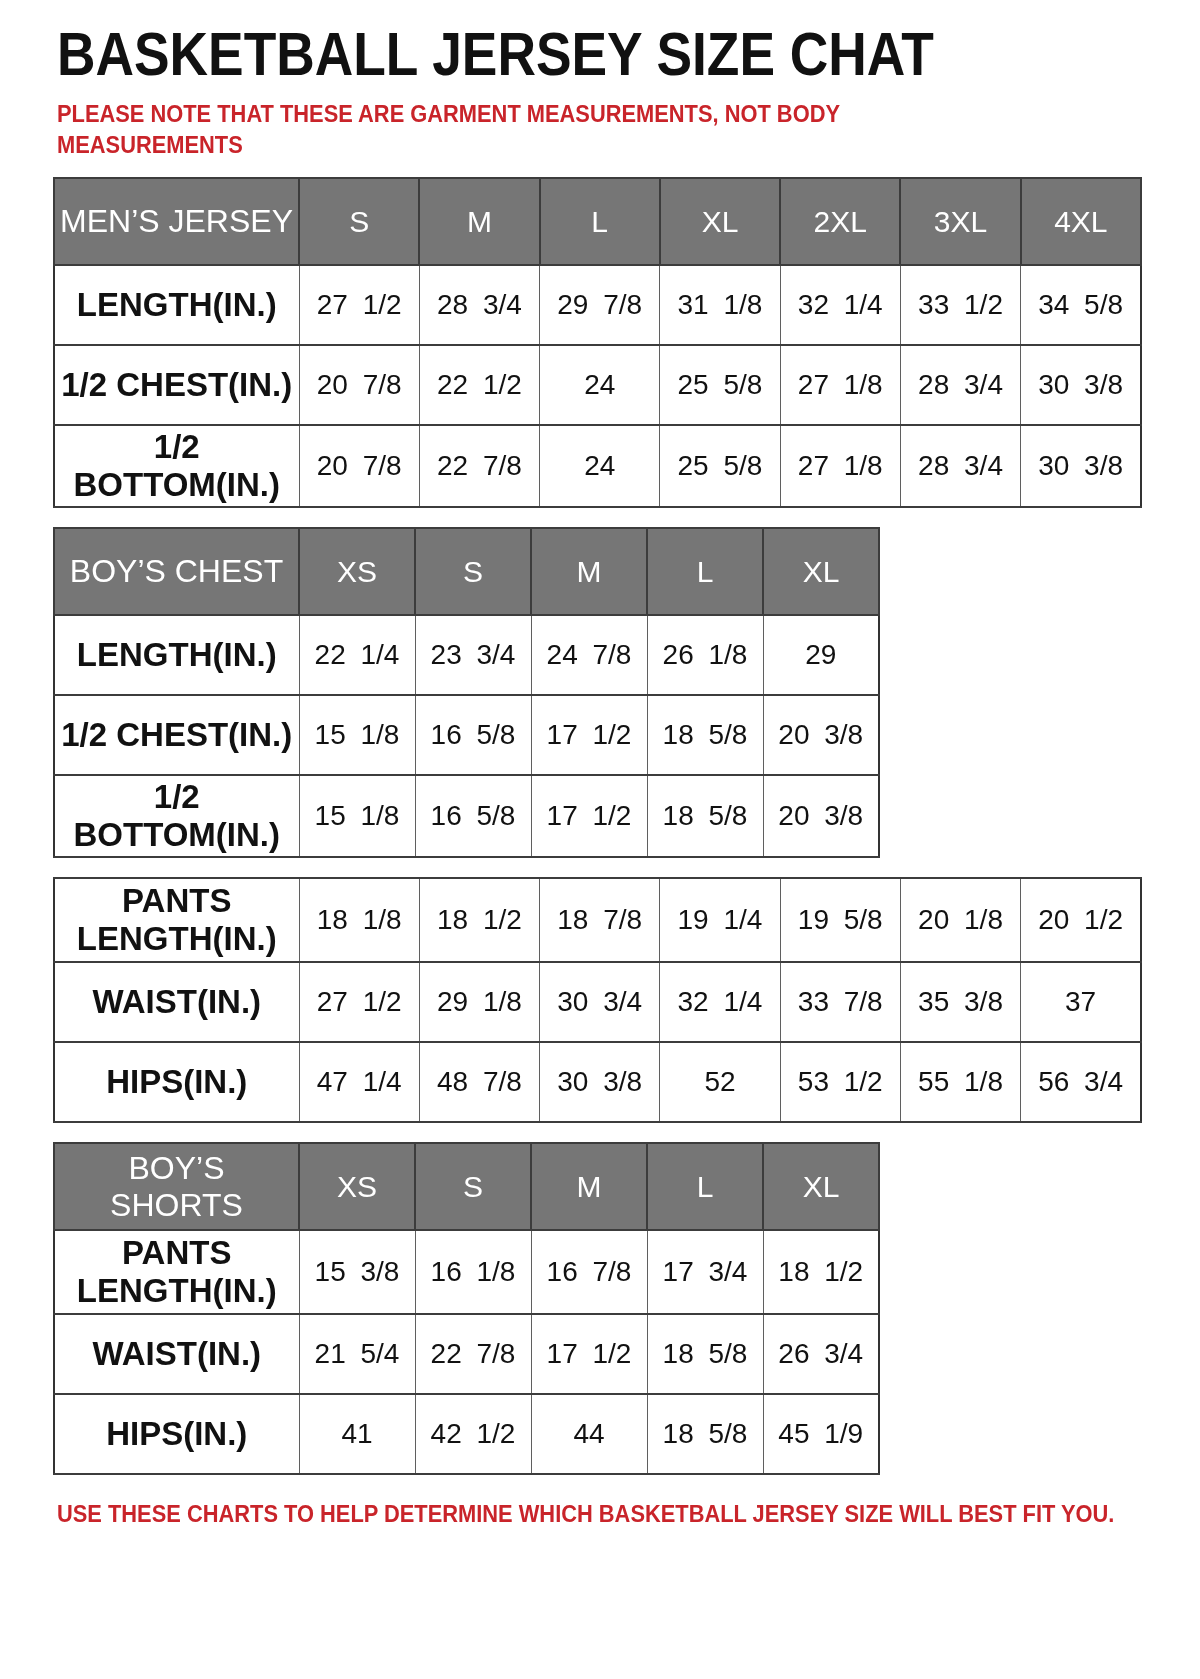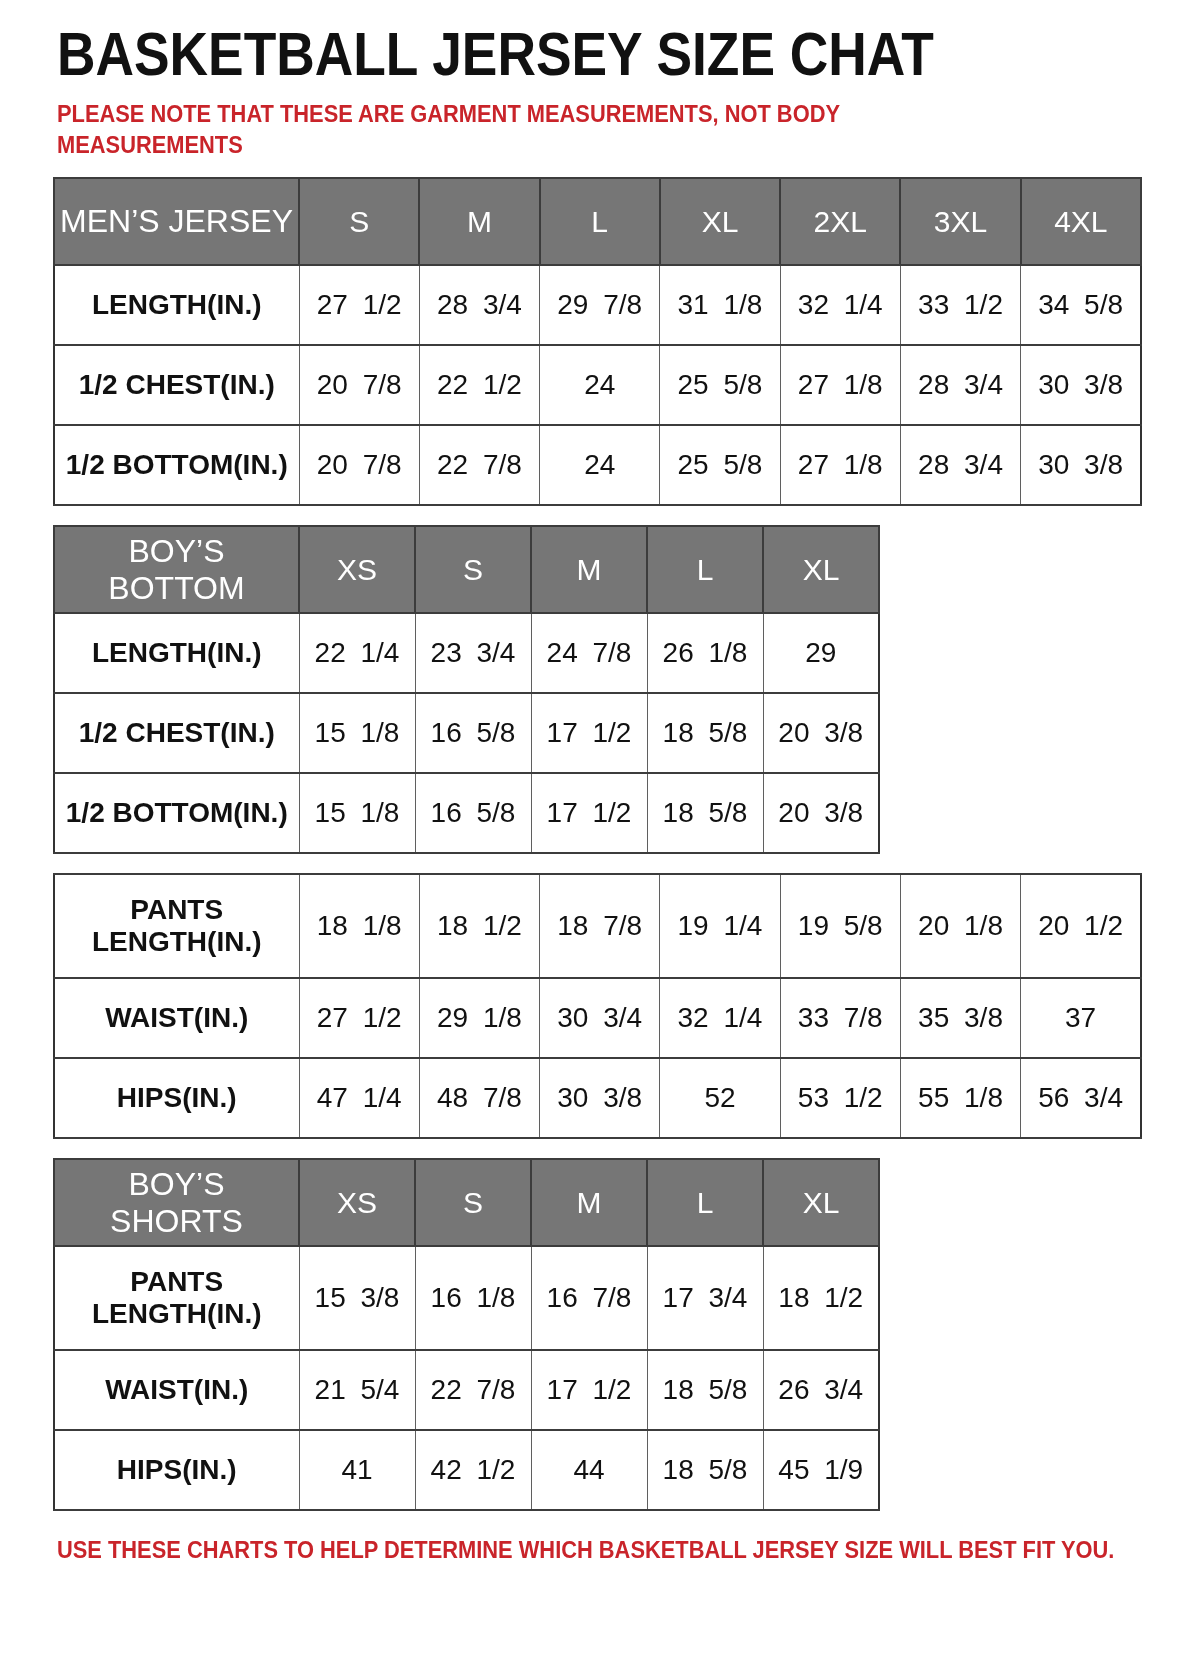--- a/index.html
+++ b/index.html
@@ -62,24 +62,24 @@
     background: #767676;
     color: #ffffff;
     font-size: 30px;
     font-weight: 400;
     border-left: 2px solid #3c3c3c;
     border-right: 2px solid #3c3c3c;
   }
   tr.hdr th.lblcol { font-size: 32px; }
   col.lblcol { width: 245px; }
   tr.data { height: 80px; }
-  tr.tall { height: 104px; }
+  tr.tall { height: 84px; }
   td.lbl {
     font-weight: 700;
-    font-size: 28px;
+    font-size: 33px;
     color: #111111;
   }
   td.val {
     font-size: 28px;
     font-weight: 400;
     word-spacing: 7px;
     color: #111111;
   }
   .footer {
     color: #c9242a;
@@ -159,21 +159,21 @@
     <colgroup>
         <col class="lblcol">
         <col>
         <col>
         <col>
         <col>
         <col>
       </colgroup>
     <tbody>
         <tr class="hdr">
-      <th class="lblcol">BOY’S BOTTOM</th>
+      <th class="lblcol">BOY’S CHEST</th>
       <th>XS</th>
       <th>S</th>
       <th>M</th>
       <th>L</th>
       <th>XL</th>
     </tr>
     <tr class="data">
       <td class="lbl">LENGTH(IN.)</td>
       <td class="val">22 1/4</td>
       <td class="val">23 3/4</td>

